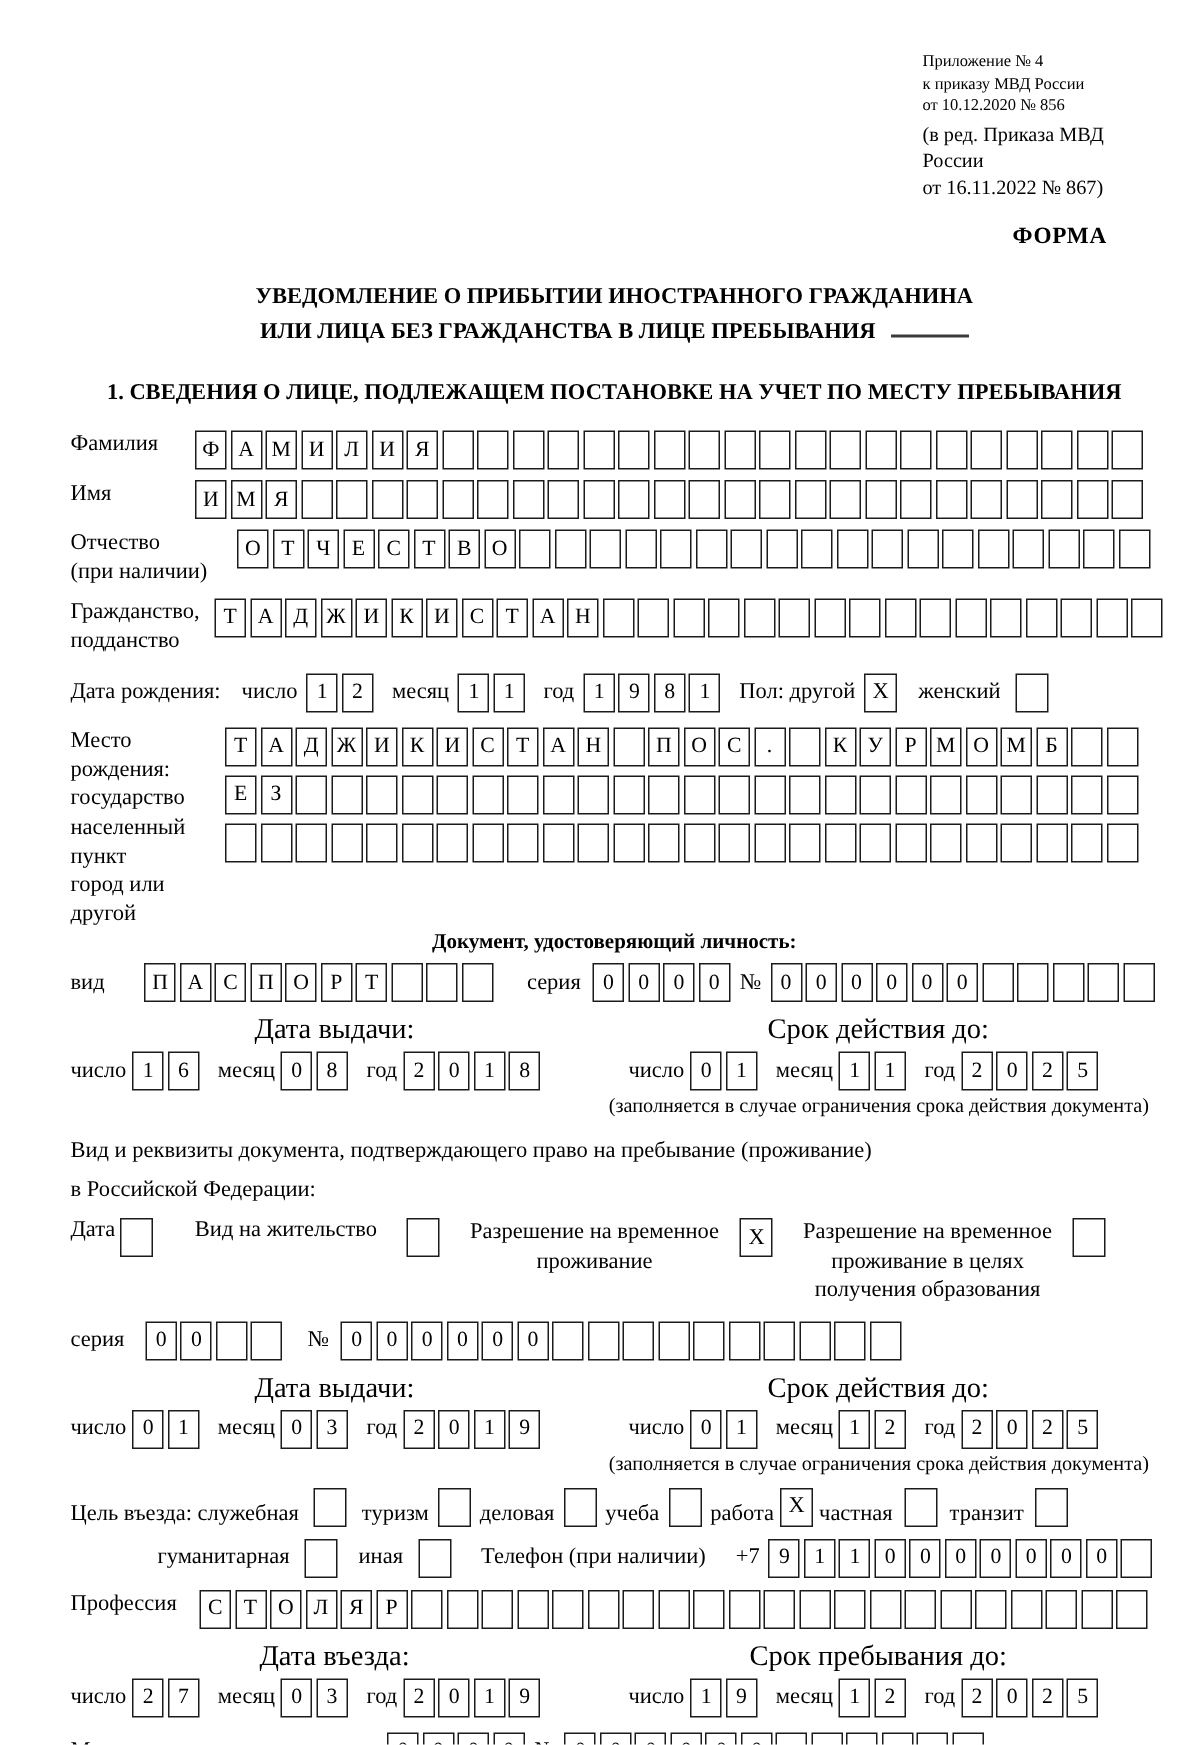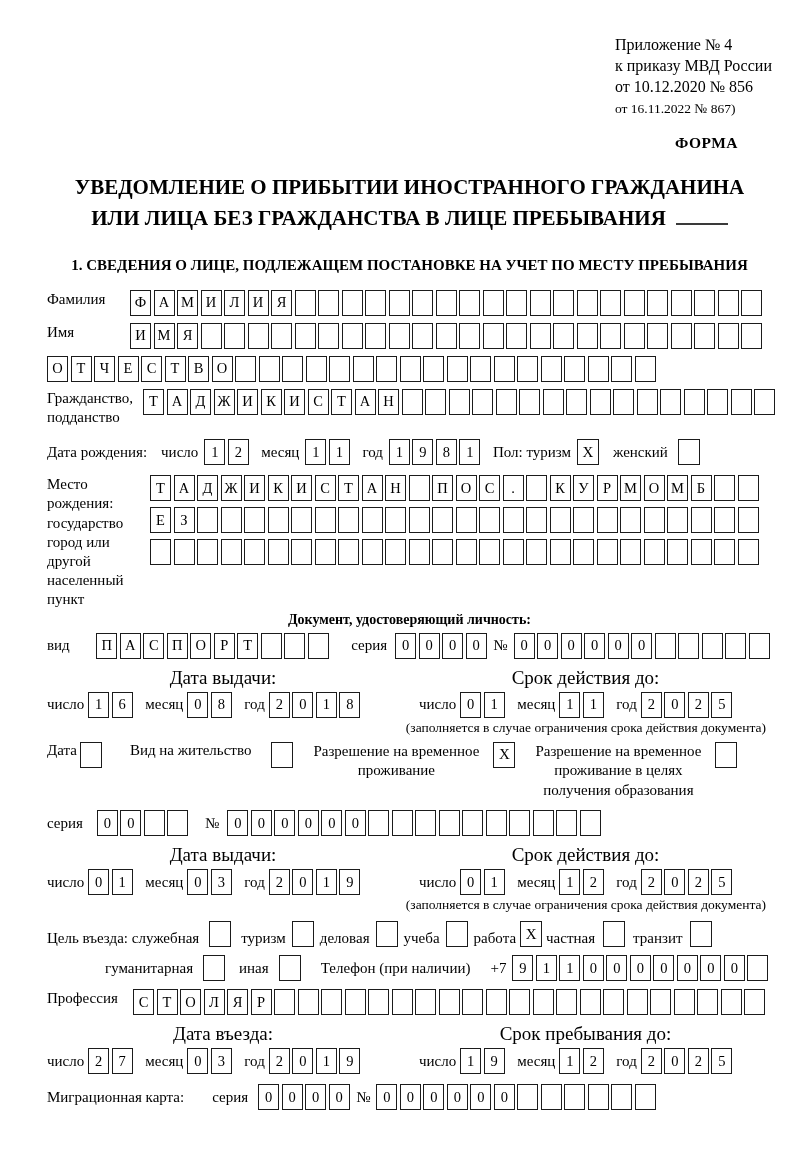--- a/index.html
+++ b/index.html
@@ -6,26 +6,26 @@
   body{
     width:800px;height:1163px;
     color:#000;
     font-family:"Liberation Serif", serif;
     font-size:15px;
     overflow:hidden;
   }
   .page{box-sizing:border-box;width:800px;height:1163px;padding:34px 28px 0 47px;}
 
   
-  .hdr-block{margin-left:568px;line-height:1.32;font-size:16px;}
+  .hdr-block{margin-left:568px;line-height:1.32;font-size:11px;}
   .hdr-rev{margin-left:568px;margin-top:3px;line-height:1.3;font-size:13.5px;}
   .form-label{margin-top:16px;text-align:right;padding-right:34px;font-weight:bold;font-size:15.5px;letter-spacing:.5px;}
 
   
-  .title{margin-top:20px;text-align:center;font-weight:bold;font-size:21px;line-height:1.5;}
+  .title{margin-top:20px;text-align:center;font-weight:bold;font-size:15px;line-height:1.5;}
   .blank-underline{display:inline-block;width:52px;border-bottom:2px solid #3a3a3a;height:12px;margin-left:10px;}
   .sec-head{margin-top:22px;text-align:center;font-weight:bold;font-size:15px;}
 
   
   .frow{display:flex;align-items:flex-start;margin-top:7px;}
   .flabel{flex:0 0 auto;line-height:1.28;}
   .cells{display:flex;flex-wrap:nowrap;flex:0 0 auto;}
   .cell{
     box-sizing:border-box;display:inline-flex;flex:0 0 auto;
     width:21px;height:26px;margin-right:2.5px;
@@ -64,20 +64,21 @@
 <body>
 
 <div class="page">
 
   <div class="hdr-block">
     <div>Приложение № 4</div>
     <div>к приказу МВД России</div>
     <div>от 10.12.2020 № 856</div>
   </div>
   <div class="hdr-rev">
+    <div>(в ред. Приказа МВД России</div>
     <div>от 16.11.2022 № 867)</div>
   </div>
   <div class="form-label">ФОРМА</div>
 
   <div class="title">
     <div>УВЕДОМЛЕНИЕ О ПРИБЫТИИ ИНОСТРАННОГО ГРАЖДАНИНА</div>
     <div><span>ИЛИ ЛИЦА БЕЗ ГРАЖДАНСТВА В ЛИЦЕ ПРЕБЫВАНИЯ</span><span class="blank-underline"></span></div>
   </div>
 
   <div class="sec-head">1. СВЕДЕНИЯ О ЛИЦЕ, ПОДЛЕЖАЩЕМ ПОСТАНОВКЕ НА УЧЕТ ПО МЕСТУ ПРЕБЫВАНИЯ</div>
@@ -142,20 +143,24 @@
         <span class="cell"></span>
         <span class="cell"></span>
         <span class="cell"></span>
         <span class="cell"></span>
         <span class="cell"></span>
         <span class="cell"></span>
       </div>
   </div>
 
   <div class="frow">
+    <div class="flabel" style="width:111px;">
+      <div>Отчество</div>
+      <div>(при наличии)</div>
+    </div>
     <div class="cells">
         <span class="cell">О</span>
         <span class="cell">Т</span>
         <span class="cell">Ч</span>
         <span class="cell">Е</span>
         <span class="cell">С</span>
         <span class="cell">Т</span>
         <span class="cell">В</span>
         <span class="cell">О</span>
         <span class="cell"></span>
@@ -227,32 +232,32 @@
         <span class="cell">1</span>
         <span class="cell">1</span>
       </div>
     <span class="gap10 lbl">год</span>
     <div class="cells" style="margin-left:6px;">
         <span class="cell">1</span>
         <span class="cell">9</span>
         <span class="cell">8</span>
         <span class="cell">1</span>
       </div>
-    <span class="gap10">Пол: туризм</span>
+    <span class="gap10">Пол: другой</span>
     <span class="cbox" style="margin-left:6px;">X</span>
     <span class="gap14">женский</span>
     <span class="cbox" style="margin-left:10px;"></span>
   </div>
 
   <div class="frow" style="margin-top:10px;">
     <div class="flabel" style="width:103px;">
       <div>Место рождения:</div>
       <div>государство</div>
+      <div>населенный пункт</div>
       <div>город или другой</div>
-      <div>населенный пункт</div>
     </div>
     <div class="stack">
       <div class="cells">
           <span class="cell">Т</span>
           <span class="cell">А</span>
           <span class="cell">Д</span>
           <span class="cell">Ж</span>
           <span class="cell">И</span>
           <span class="cell">К</span>
           <span class="cell">И</span>
@@ -415,20 +420,24 @@
             <span class="cell">2</span>
             <span class="cell">0</span>
             <span class="cell">2</span>
             <span class="cell">5</span>
           </div>
       </div>
     </div>
   </div>
   <div class="note right">(заполняется в случае ограничения срока действия документа)</div>
 
+  <div class="plain-par">
+    <div>Вид и реквизиты документа, подтверждающего право на пребывание (проживание)</div>
+    <div>в Российской Федерации:</div>
+  </div>
 
   <div class="inline-items" style="margin-top:6px;">
     <span>Дата</span>
     <span class="cbox" style="margin-left:3px;"></span>
     <span class="gap28">Вид на жительство</span>
     <span class="cbox gap20"></span>
     <div class="center-lines gap20">
       <div>Разрешение на временное</div>
       <div>проживание</div>
     </div>

